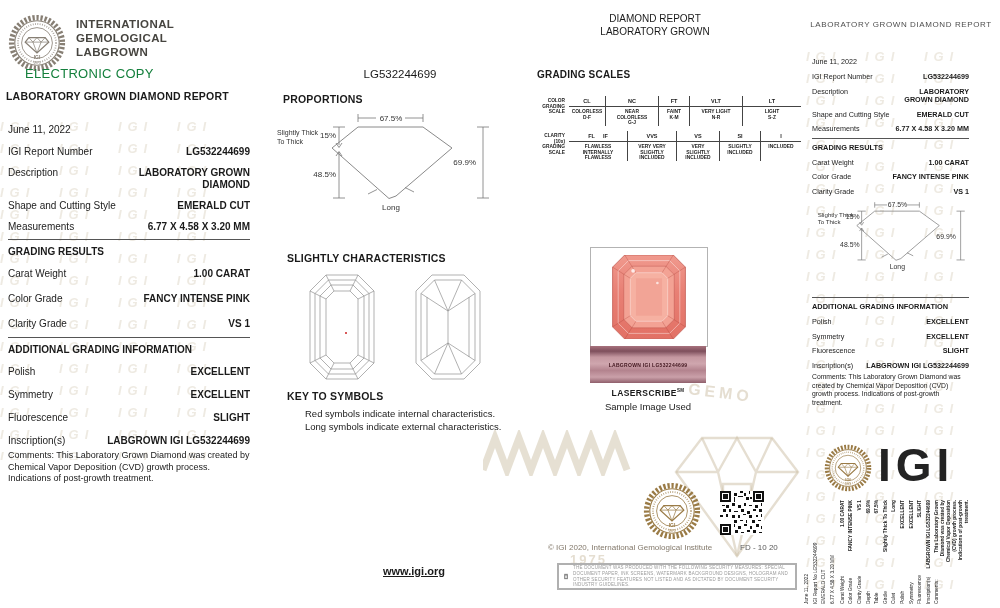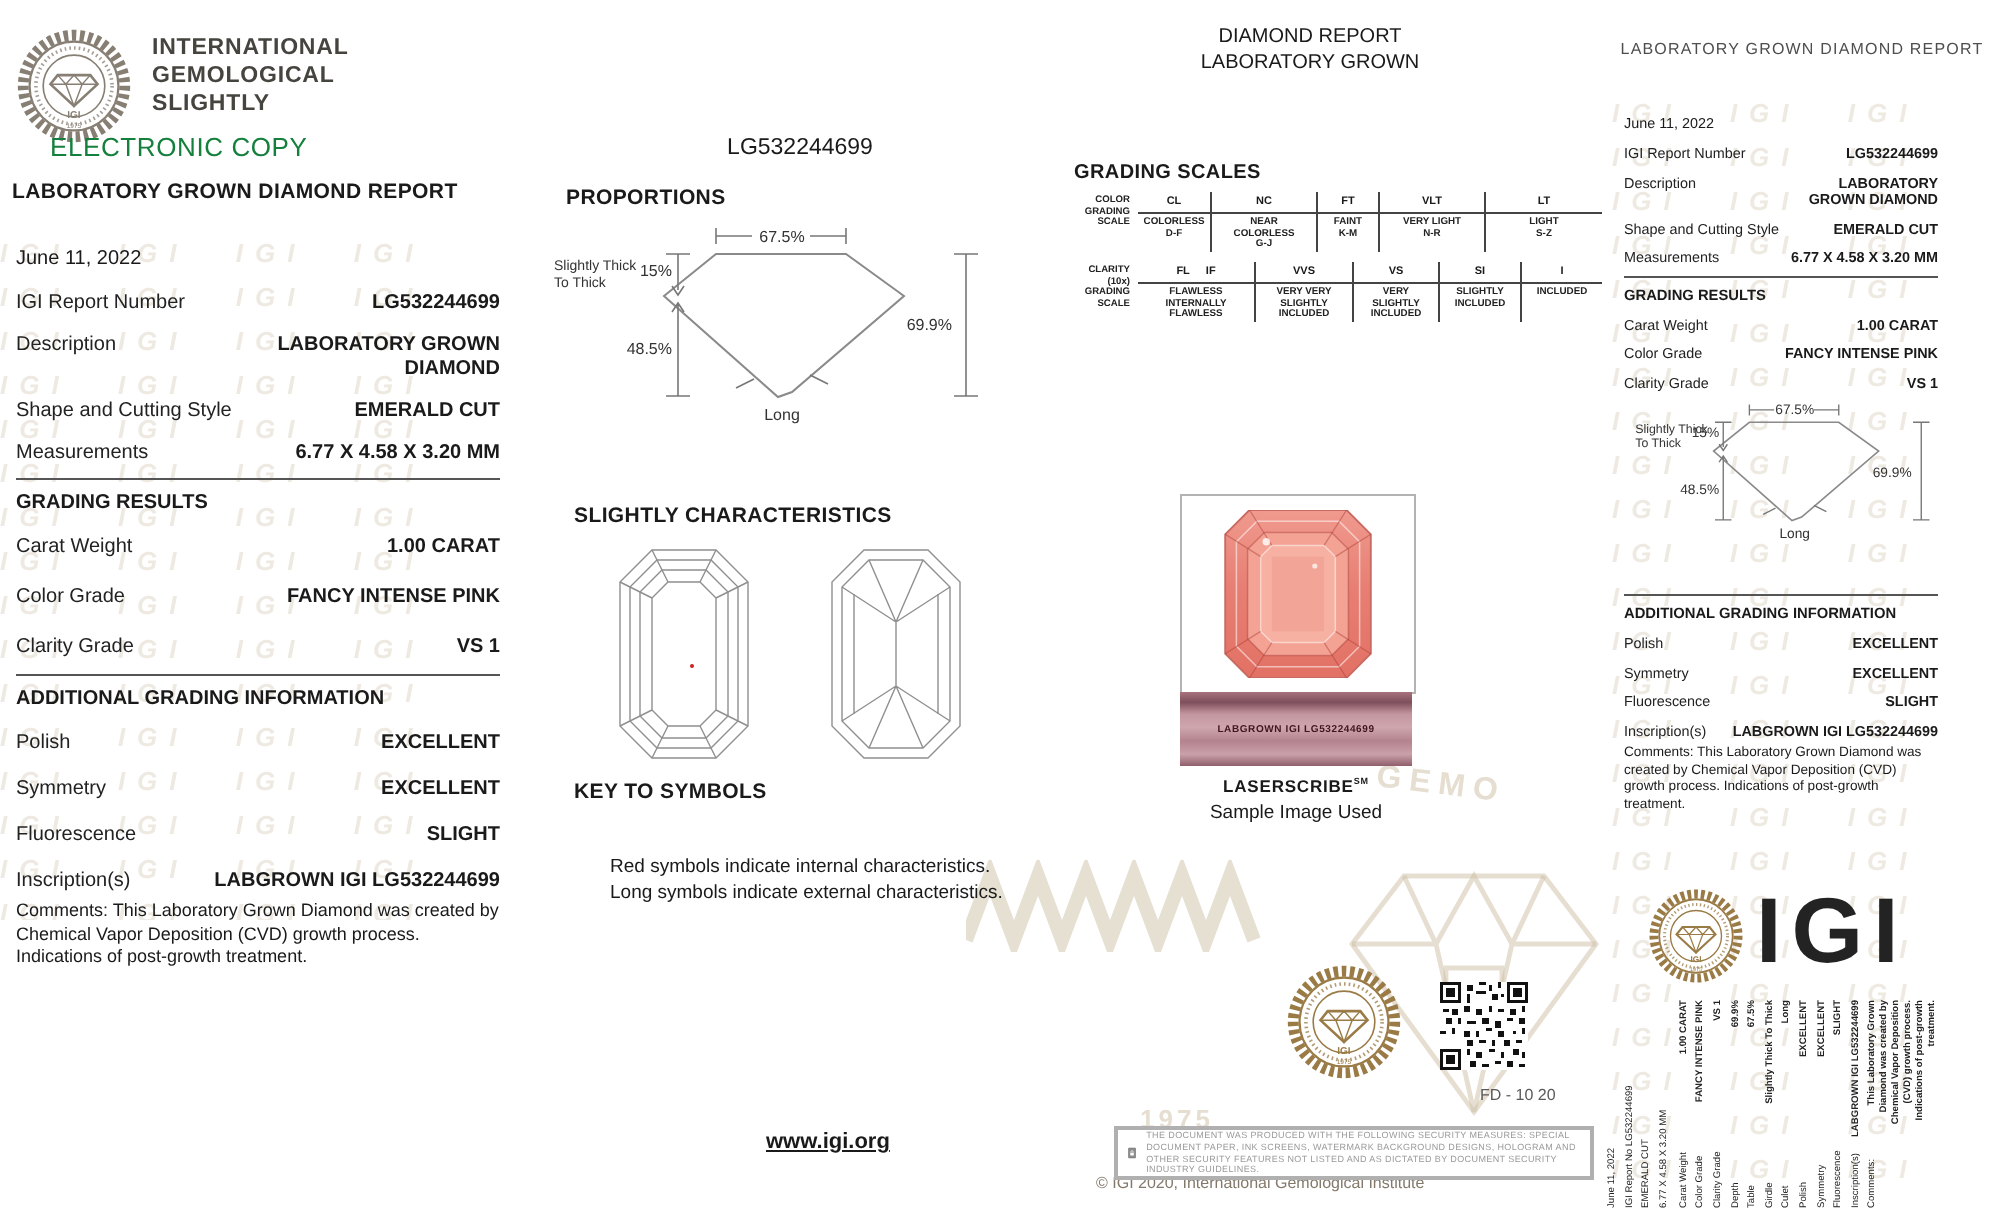--- a/index.html
+++ b/index.html
@@ -34,21 +34,21 @@
              font-size:5.5px;font-weight:bold;gap:8px;}
   .cell-name{padding-top:2px;text-align:center;font-size:4.9px;line-height:5.6px;font-weight:bold;
              white-space:pre-line;color:#222;}
   .sample-box{border:1px solid #b3b3b3;background:#fff;display:flex;align-items:center;justify-content:center;}
   .lstrip{background:linear-gradient(180deg,#a8727d 0%,#7e4f5c 14%,#c497a0 30%,#cfa6ae 48%,#b3838e 66%,#caa0a9 84%,#8f5f6b 100%);
           display:flex;align-items:center;justify-content:center;}
   .lstrip span{font-size:5px;font-weight:bold;color:#40151d;letter-spacing:0.3px;}
   .lscribe{font-size:8.5px;font-weight:bold;letter-spacing:0.4px;text-align:center;}
   .lscribe sup{font-size:4.5px;}
   .caption{font-size:9.5px;text-align:center;}
-  .copyright{font-size:8px;color:#83796b;margin-top:44px;}
+  .copyright{font-size:8px;color:#83796b;}
   .formcode{font-size:8px;color:#5a5a5a;text-align:left;}
   .sec-box{border:2px solid #b0b0b0;display:flex;align-items:center;gap:5px;padding:2px 5px;box-sizing:border-box;}
   .sec-text{font-size:4.5px;line-height:5.6px;color:#9a9a9a;letter-spacing:0.2px;text-transform:uppercase;}
   .website{font-size:11px;font-weight:bold;text-decoration:underline;}
   
   .rp-title{font-size:8px;color:#4e4e4e;letter-spacing:0.6px;text-align:center;}
   .rrow{display:flex;justify-content:space-between;margin-bottom:6px;line-height:8.5px;}
   .rp-label{font-size:7.2px;color:#222;}
   .rp-val{font-size:7.2px;font-weight:bold;text-align:right;max-width:90px;}
   .rp-date{font-size:7.2px;margin-bottom:7px;}
@@ -90,21 +90,21 @@
     <circle cx="32" cy="32" r="21" fill="none" stroke="#877f74" stroke-width="2" stroke-dasharray="0.9 1.7" opacity="0.75"></circle>
     <circle cx="32" cy="32" r="17" fill="none" stroke="#877f74" stroke-width="0.9"></circle>
     <path d="M23,26 L41,26 L45,31 L32,43 L19,31 Z" fill="none" stroke="#877f74" stroke-width="1.4"></path>
     <path d="M23,26 L27.5,31 L32,26 L36.5,31 L41,26 M19,31 L45,31 M27.5,31 L32,43 L36.5,31" fill="none" stroke="#877f74" stroke-width="0.8"></path>
     <text x="32" y="49.5" font-size="5.5" font-weight="bold" fill="#877f74" text-anchor="middle">IGI</text>
     <text x="32" y="55" font-size="3.6" fill="#877f74" text-anchor="middle">1975</text>
   </svg>
   <div class="abs brand" style="left:76px;top:17px;">
     <div>INTERNATIONAL</div>
     <div>GEMOLOGICAL</div>
-    <div>SLIGHTLY</div>
+    <div>LABGROWN</div>
   </div>
   <div class="abs ecopy" style="left:25px;top:66px;">ELECTRONIC COPY</div>
   <div class="abs rpt-title" style="left:6px;top:90px;">LABORATORY GROWN DIAMOND REPORT</div>
 
   <div class="abs" style="left:8px;top:124px;width:242px;">
     <div class="lp-date">June 11, 2022</div>
 
     <div class="lrow">
       <span class="lp-label">IGI Report Number</span>
       <span class="lp-val">LG532244699</span>
@@ -190,30 +190,30 @@
     </g>
     <circle cx="46" cy="61" r="1" fill="#cc2222"></circle>
     <g transform="translate(116,3)" fill="none" stroke="#8f8f8f" stroke-width="0.7">
       <polygon points="16,0 48,0 64,16 64,88 48,104 16,104 0,88 0,16"></polygon>
       <polygon points="18.5,5 45.5,5 59,18.5 59,85.5 45.5,99 18.5,99 5,85.5 5,18.5"></polygon>
       <path d="M32,36 V68 M18.5,5 L32,36 M45.5,5 L32,36 M18.5,99 L32,68 M45.5,99 L32,68 M5,18.5 L32,36 M59,18.5 L32,36 M5,85.5 L32,68 M59,85.5 L32,68"></path>
       <path d="M11,22 V82 M53,22 V82"></path>
     </g>
   </svg>
   <div class="abs h-bold" style="left:287px;top:390px;">KEY TO SYMBOLS</div>
-  <div class="abs" style="left:305px;top:407px;margin-top:20px;">
+  <div class="abs" style="left:305px;top:407px;">
     <div class="keyline">Red symbols indicate internal characteristics.</div>
     <div class="keyline">Long symbols indicate external characteristics.</div>
   </div>
 
   <div class="abs c-head" style="left:530px;top:12px;width:250px;">
     <div>DIAMOND REPORT</div>
     <div>LABORATORY GROWN</div>
   </div>
-  <div class="abs h-bold" style="left:537px;top:81px;font-size:10px;">GRADING SCALES</div>
+  <div class="abs h-bold" style="left:537px;top:69px;font-size:10px;">GRADING SCALES</div>
 
   <div class="abs scale" style="left:533px;top:96px;">
     <div class="scale-side">COLOR
 GRADING
 SCALE</div>
     <div class="scale-col" style="width:36px;">
       <div class="cell-code">CL</div>
       <div class="cell-name">COLORLESS
 D-F</div>
     </div>

